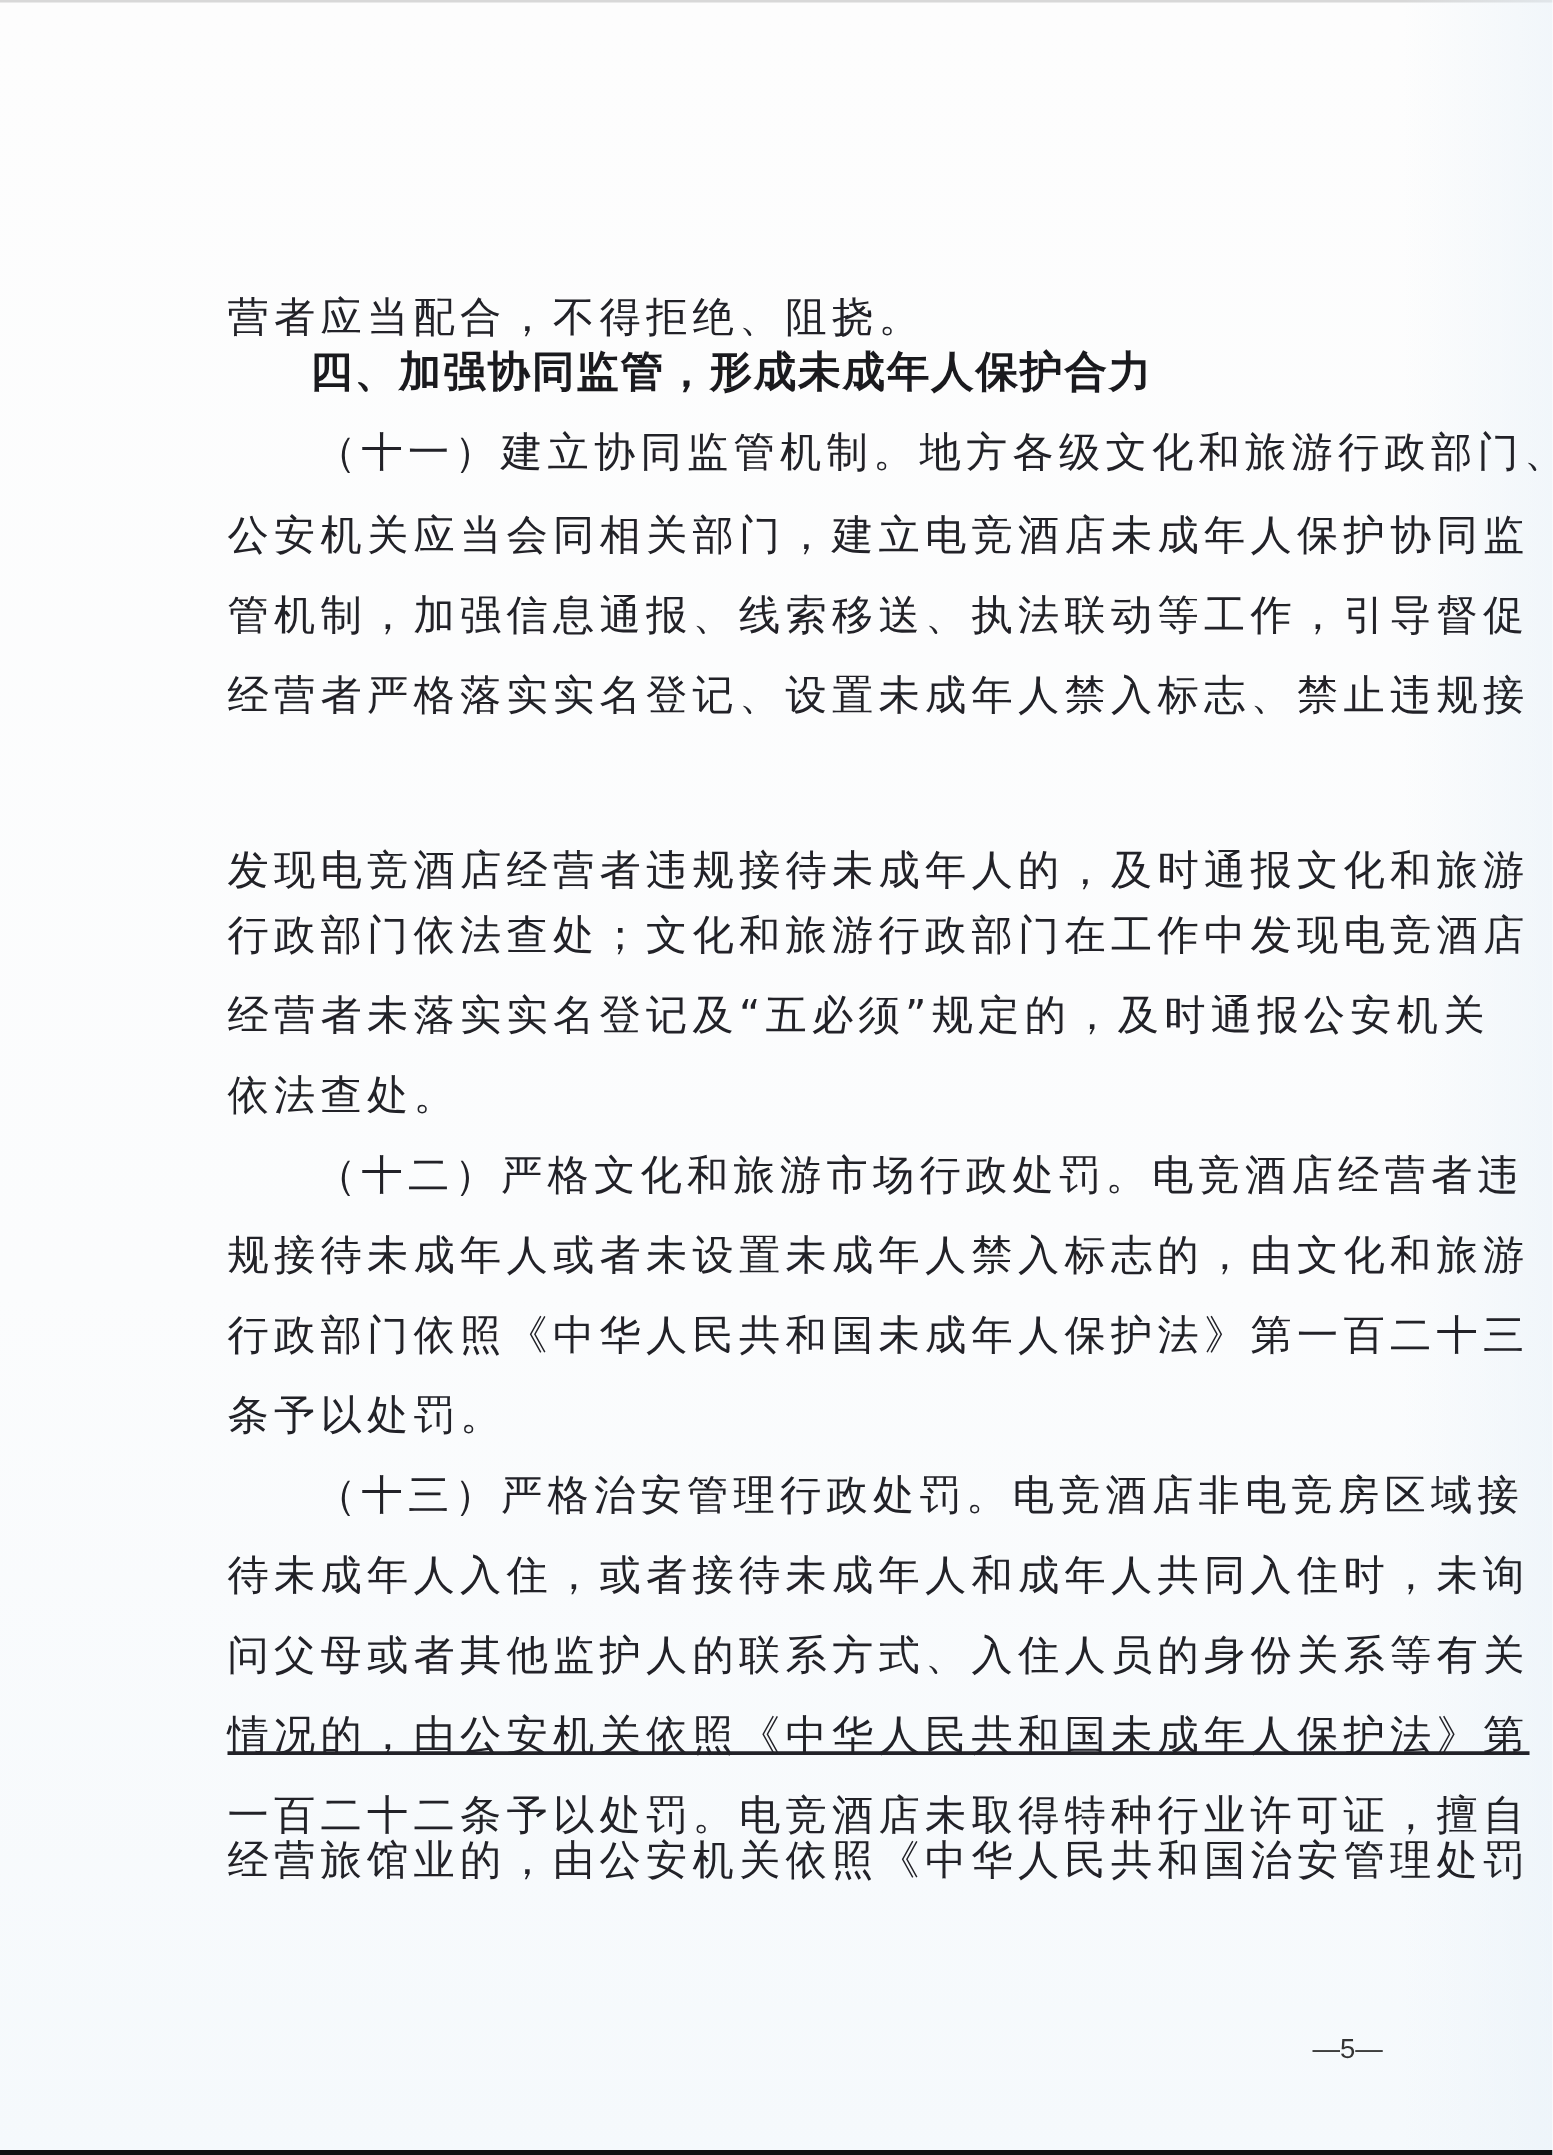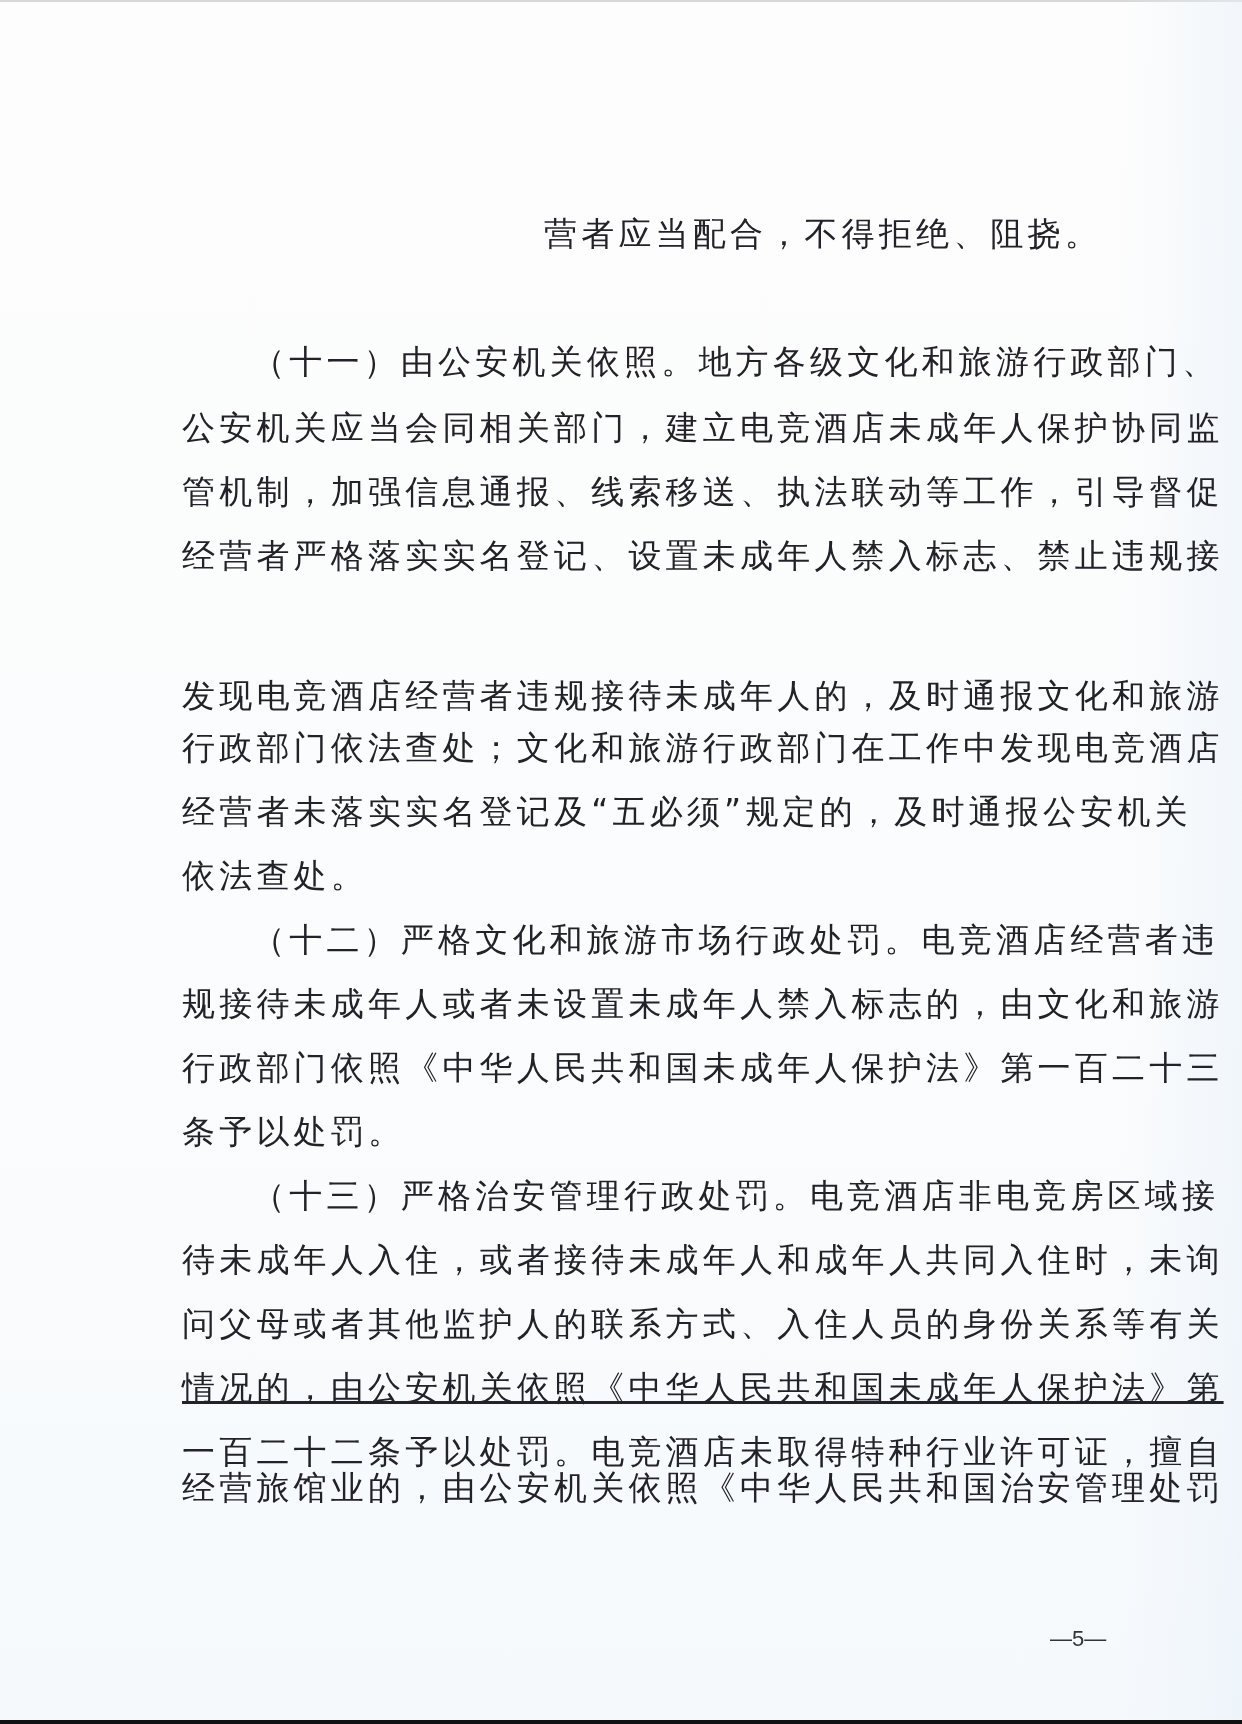--- a/index.html
+++ b/index.html
@@ -72,23 +72,24 @@
     letter-spacing: 0;
   }
 </style>
 </head>
 <body>
 
 <div class="page">
   <div class="top-bar"></div>
   <div class="right-edge-shade"></div>
 
-  <div class="line" style="top:214px;text-align:right;">营者应当配合，不得拒绝、阻挠。</div>
+  <div class="line" style="top:234px;">营者应当配合，不得拒绝、阻挠。</div>
+  <div class="line heading" style="top:278px;">四、加强协同监管，形成未成年人保护合力</div>
 
-  <div class="line indent" style="top:342px;">（十一）由公安机关依照。地方各级文化和旅游行政部门、</div>
+  <div class="line indent" style="top:342px;">（十一）建立协同监管机制。地方各级文化和旅游行政部门、</div>
   <div class="line" style="top:408px;">公安机关应当会同相关部门，建立电竞酒店未成年人保护协同监</div>
   <div class="line" style="top:472px;">管机制，加强信息通报、线索移送、执法联动等工作，引导督促</div>
   <div class="line" style="top:536px;">经营者严格落实实名登记、设置未成年人禁入标志、禁止违规接</div>
   <div class="line" style="top:676px;">发现电竞酒店经营者违规接待未成年人的，及时通报文化和旅游</div>
   <div class="line" style="top:728px;">行政部门依法查处；文化和旅游行政部门在工作中发现电竞酒店</div>
   <div class="line" style="top:792px;text-align:center;">经营者未落实实名登记及“五必须”规定的，及时通报公安机关</div>
   <div class="line" style="top:856px;">依法查处。</div>
 
   <div class="line indent" style="top:920px;">（十二）严格文化和旅游市场行政处罚。电竞酒店经营者违</div>
   <div class="line" style="top:984px;">规接待未成年人或者未设置未成年人禁入标志的，由文化和旅游</div>

